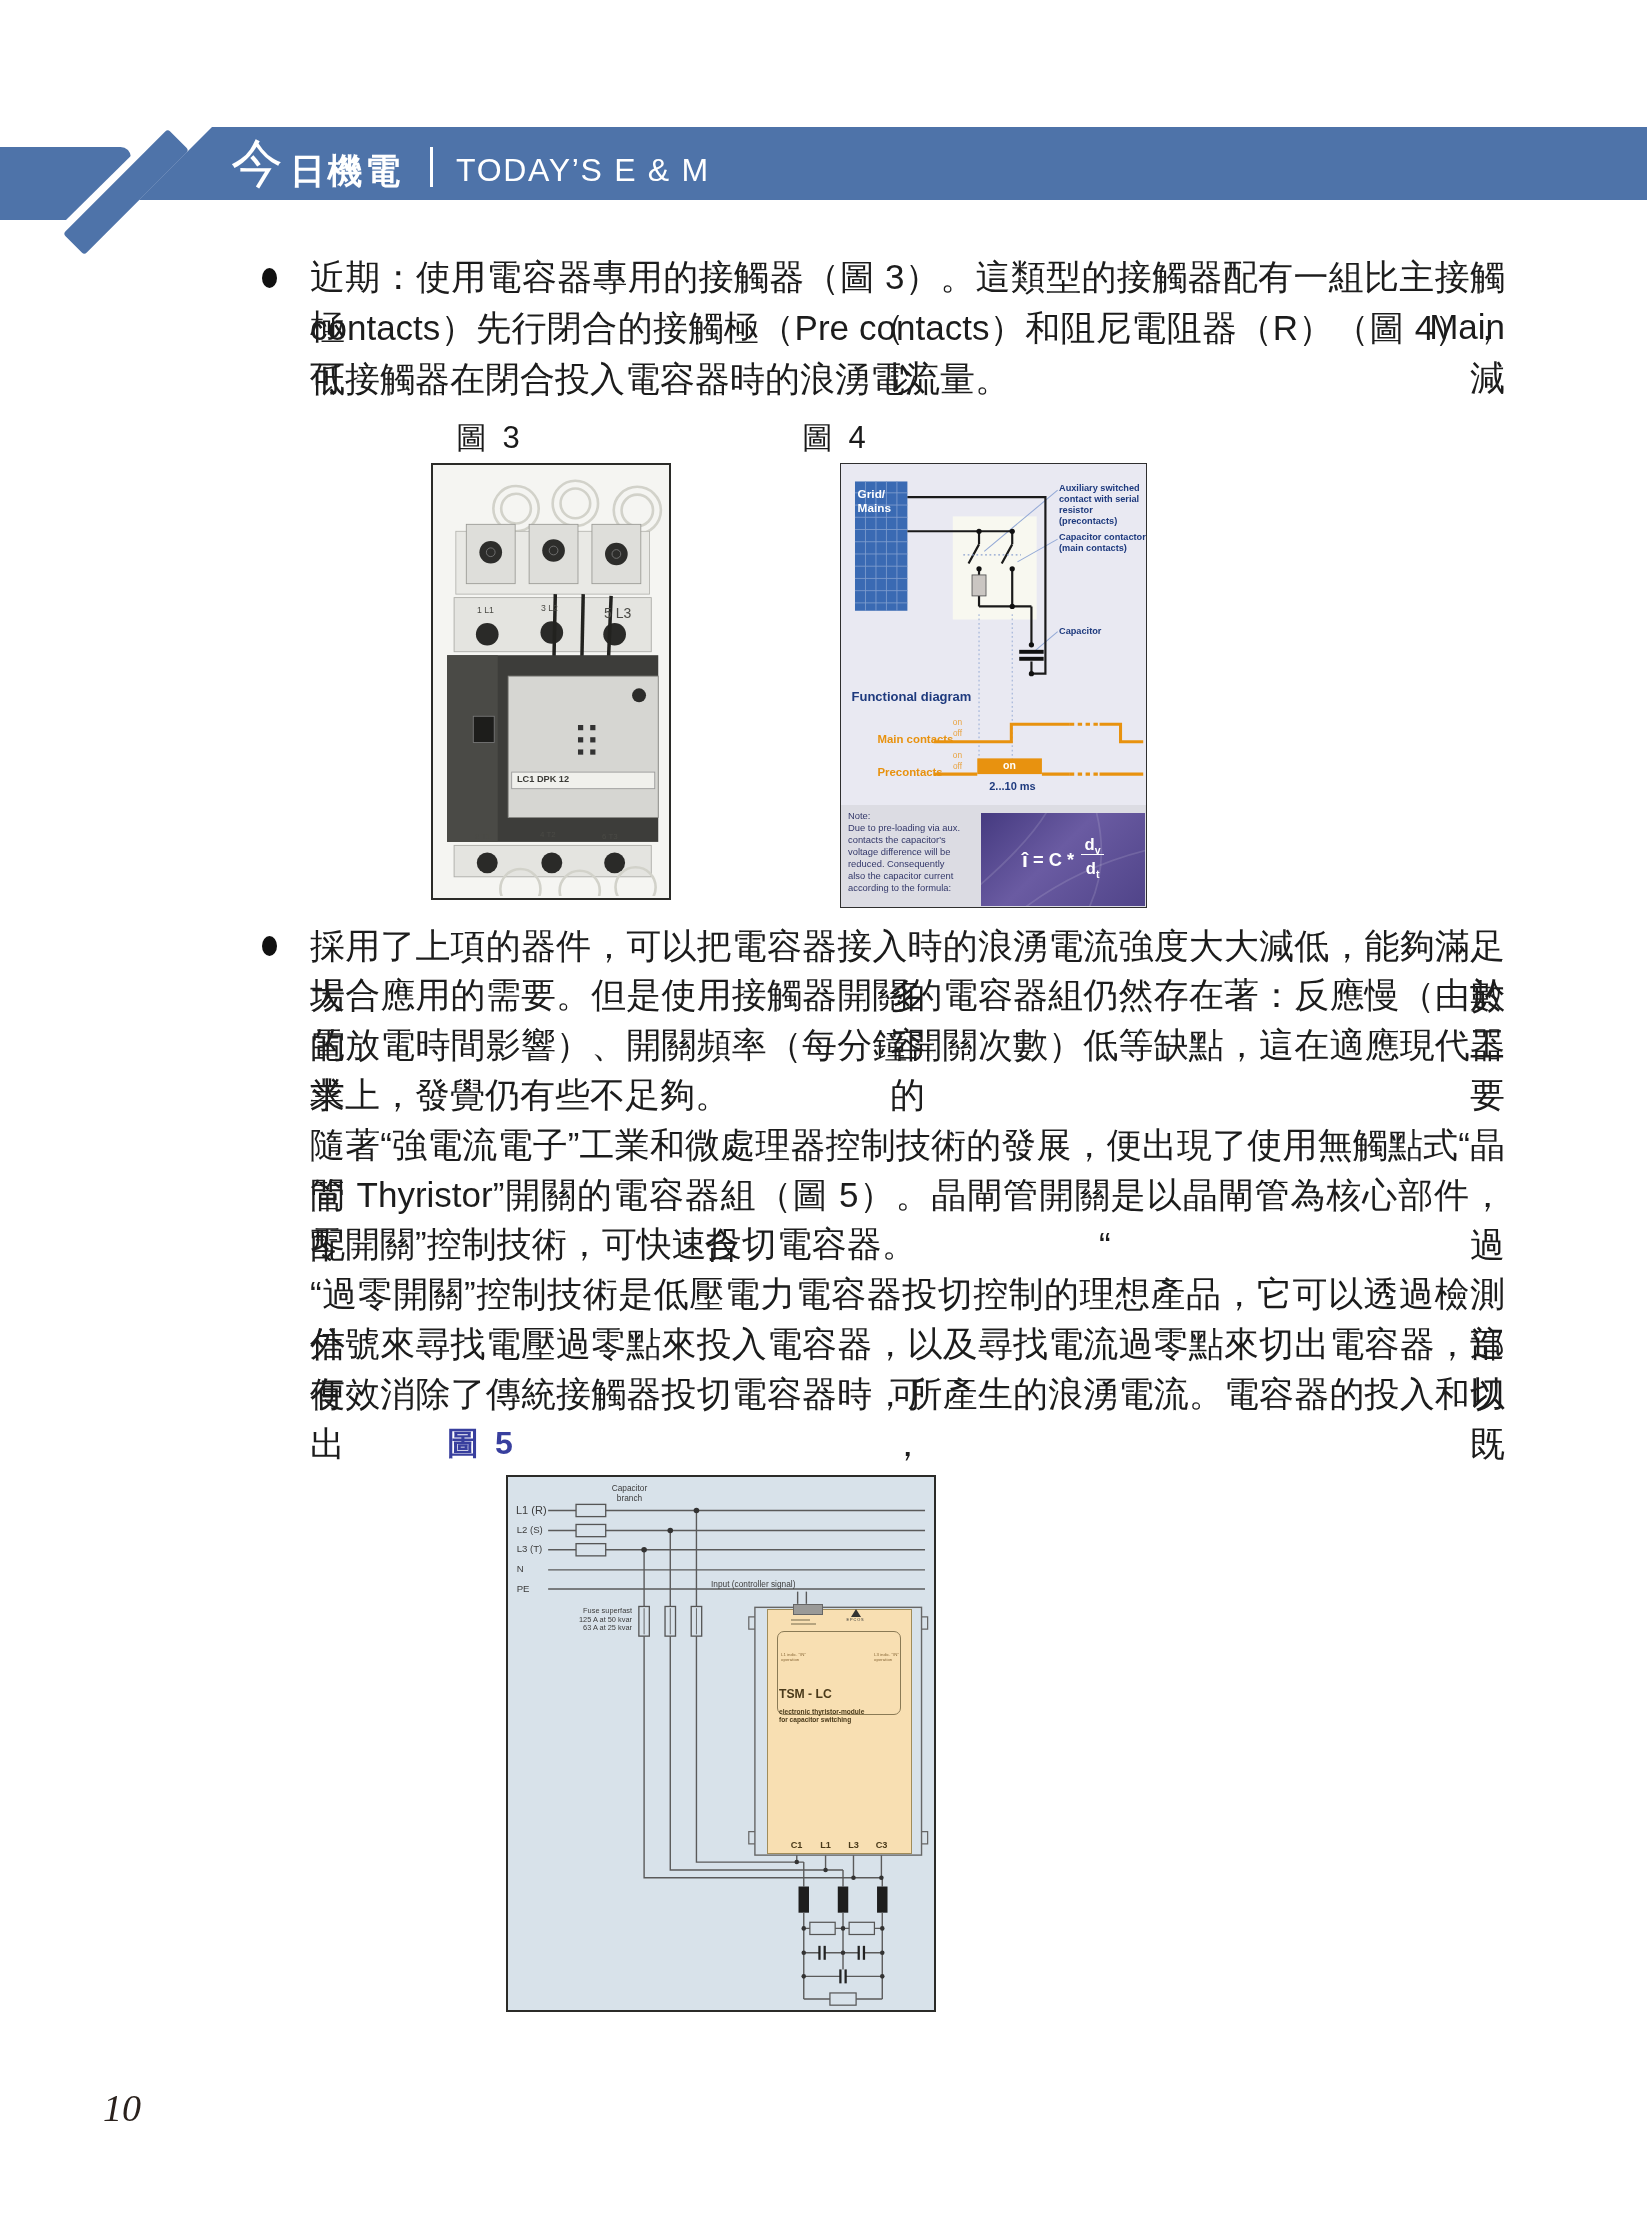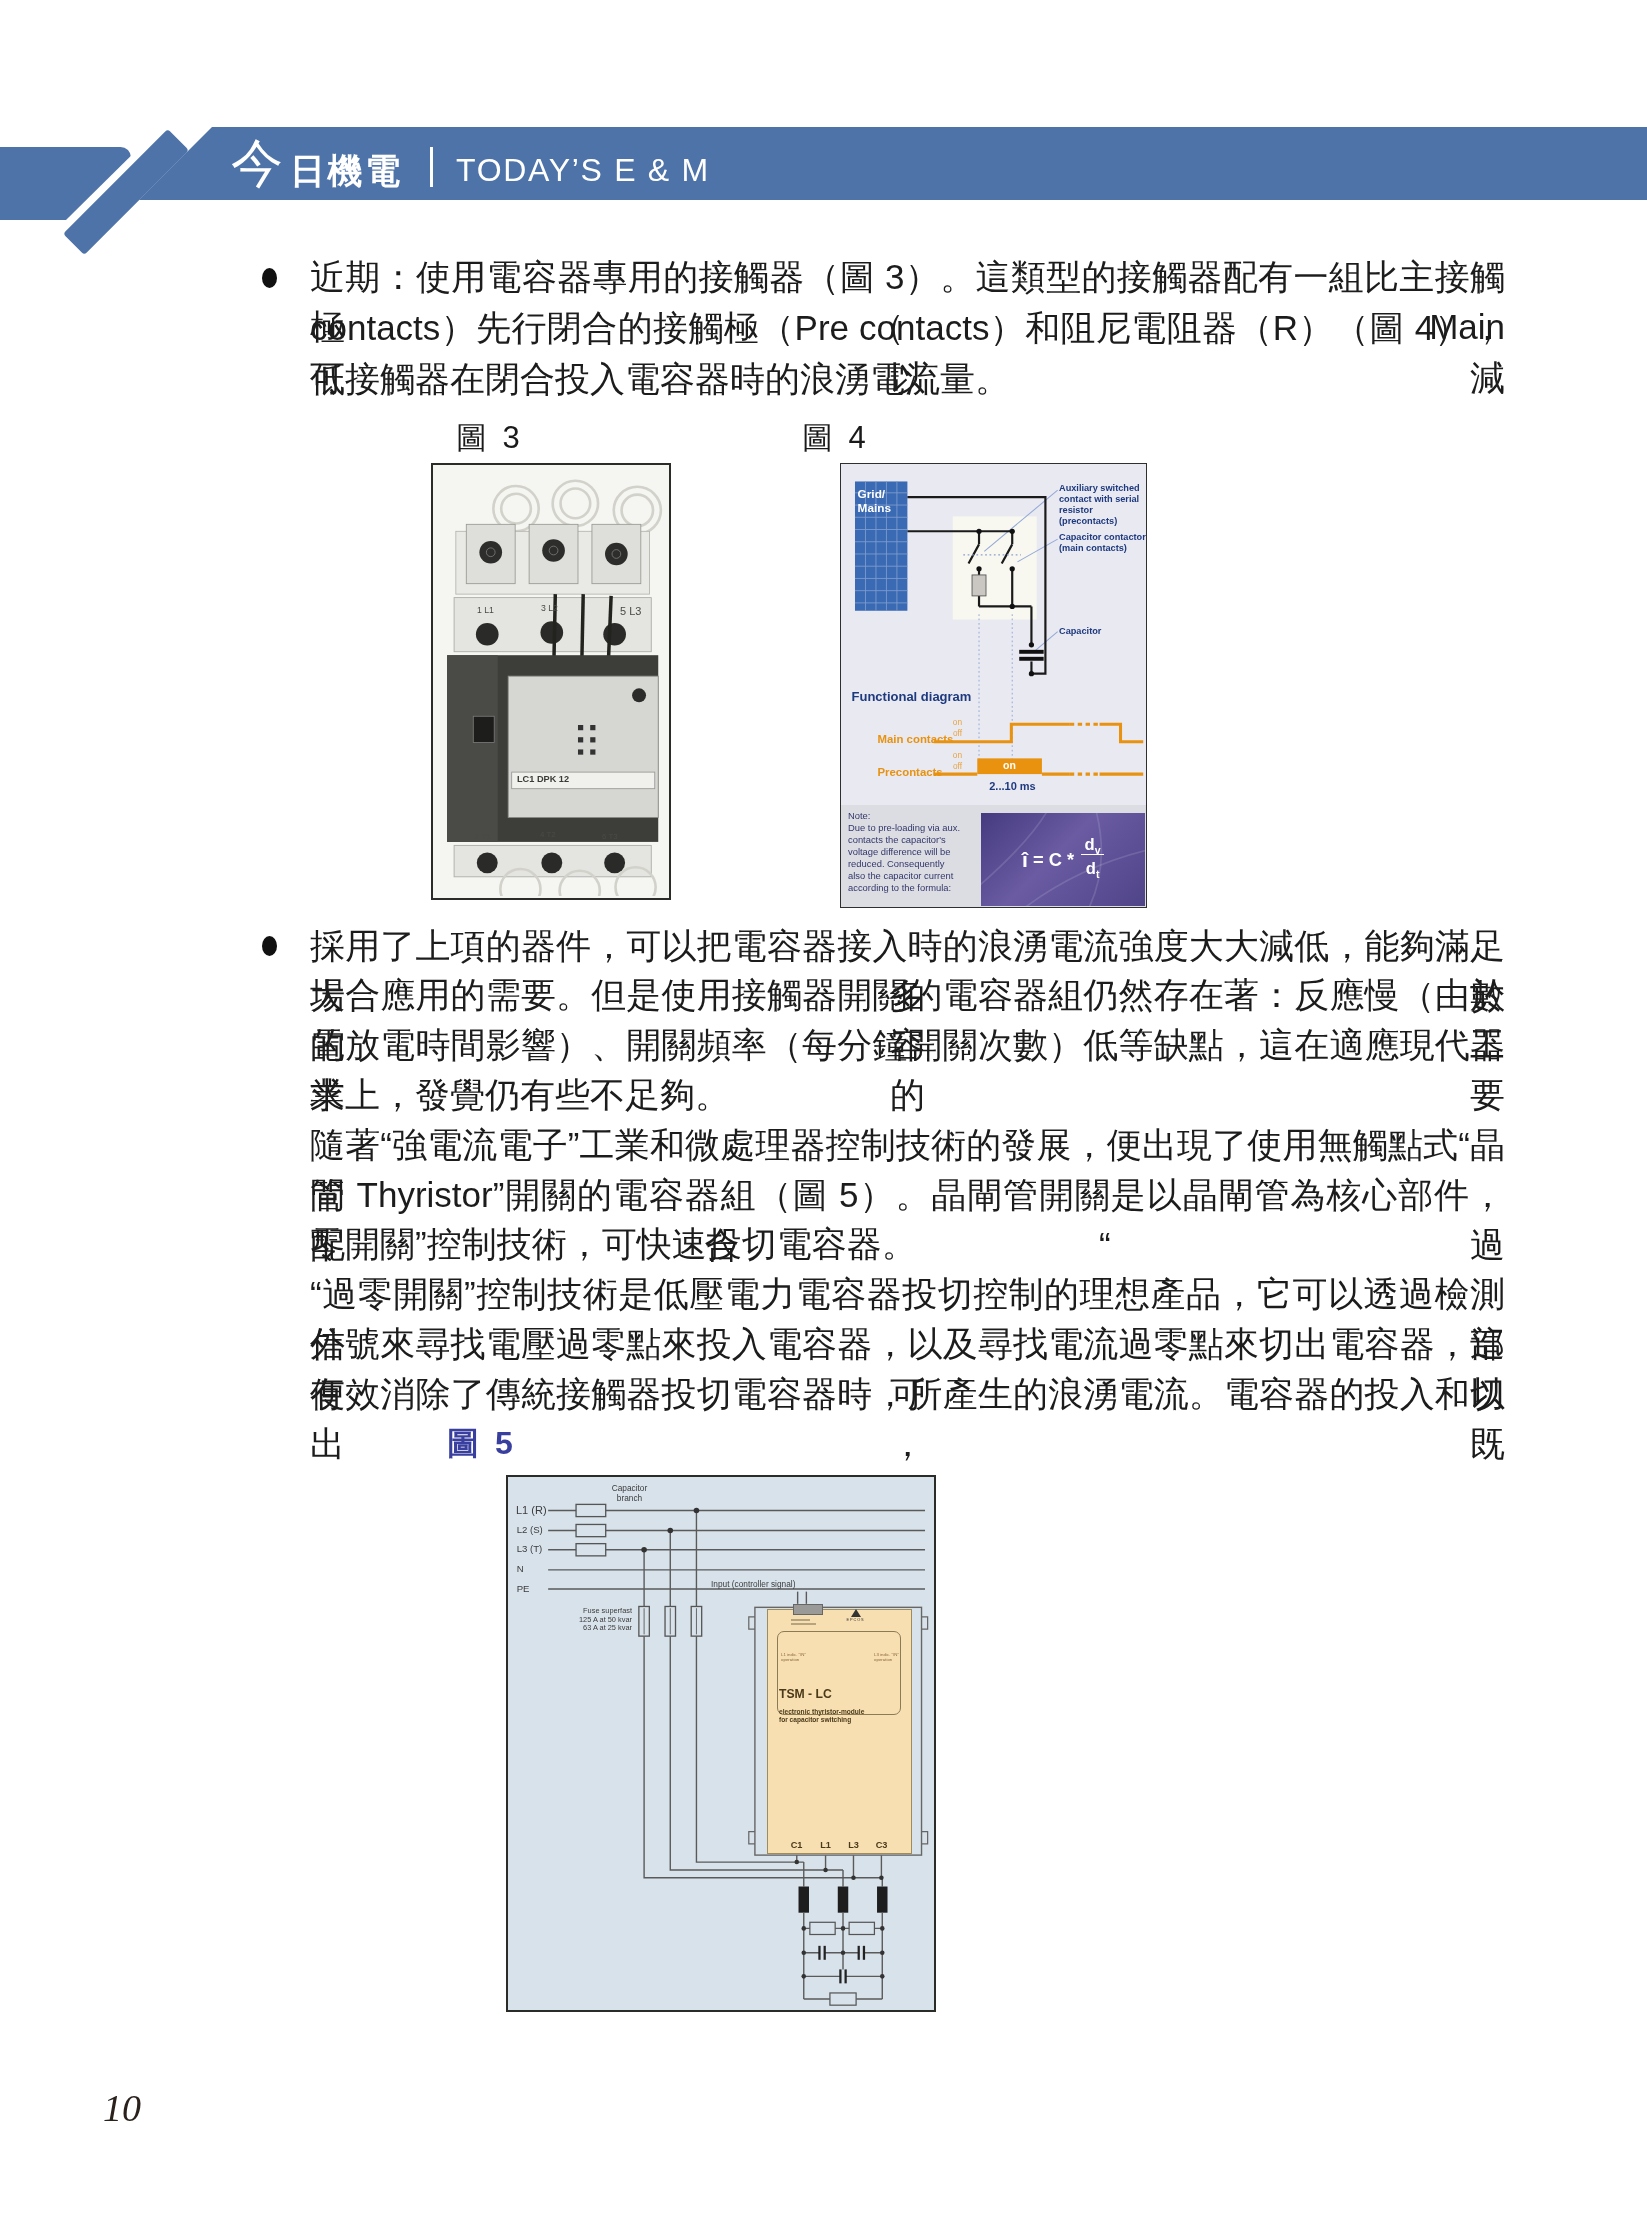--- a/index.html
+++ b/index.html
@@ -149,21 +149,21 @@
         <circle cx="208" cy="456" r="12" fill="#2a2a28"></circle>
 
       <g stroke="#d2d2ca" stroke-width="3" fill="none">
         <circle cx="100" cy="486" r="23"></circle>
           <circle cx="168" cy="488" r="23"></circle>
           <circle cx="232" cy="484" r="23"></circle>
       </g>
     </svg>
     <div class="abs" style="left:44px;top:140px;font-size:8.7px;color:#4a4a45;">1 L1</div>
     <div class="abs" style="left:108px;top:138px;font-size:8.7px;color:#4a4a45;">3 L2</div>
-    <div class="abs" style="left:171px;top:140px;font-size:11px;color:#4a4a45;margin-left:16px;">5 L3</div>
+    <div class="abs" style="left:171px;top:140px;font-size:14px;color:#4a4a45;">5 L3</div>
     <div class="abs" style="left:84px;top:309px;font-size:9.2px;font-weight:bold;color:#3a3a36;">LC1 DPK 12</div>
     <div class="abs" style="left:42px;top:367px;font-size:7.9px;color:#4a4a45;">2 T1</div>
     <div class="abs" style="left:107px;top:365px;font-size:7.9px;color:#4a4a45;">4 T2</div>
     <div class="abs" style="left:169px;top:367px;font-size:7.9px;color:#4a4a45;">6 T3</div>
   </div>
 
   <div class="fig4">
     <div class="note-band"></div>
     <svg width="304" height="442" viewBox="0 0 348 506">
 

